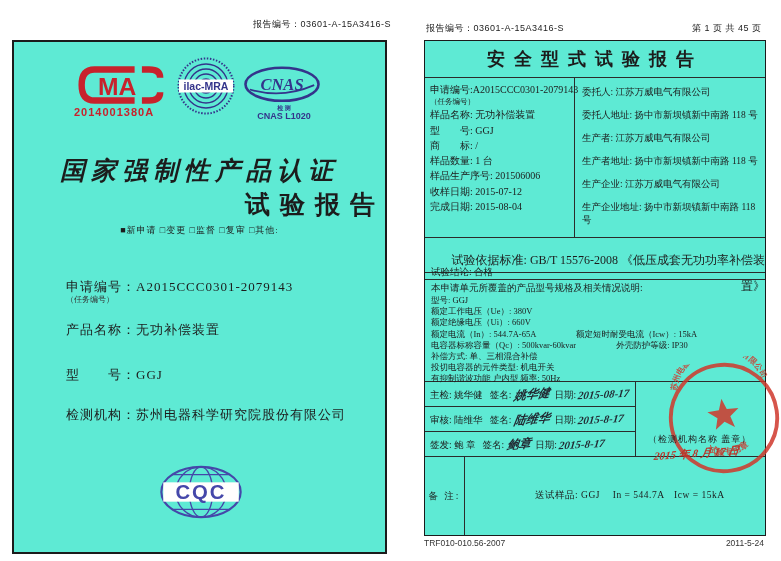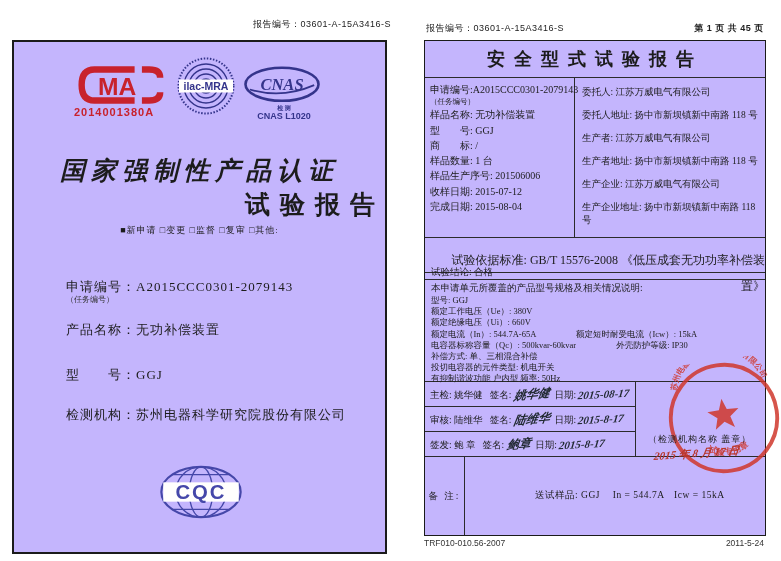--- a/index.html
+++ b/index.html
@@ -1,19 +1,19 @@
 <!DOCTYPE html>
 <html><head>
 <meta charset="utf-8">
 <style>
   html,body{margin:0;padding:0;background:#ffffff;}
   body{width:781px;height:561px;position:relative;overflow:hidden;
        font-family:"Liberation Serif","DejaVu Serif",serif;color:#1c1c1c;}
   .abs{position:absolute;}
-  .page{position:absolute;background:#c4b5fd;}
+  .page{position:absolute;background:#5eead4;}
   
   #left-page{left:12px;top:40px;width:371px;height:510px;border:2px solid #1b1b1b;}
   .hdr-note{position:absolute;font-family:"Liberation Sans","DejaVu Sans",sans-serif;
             font-size:9px;letter-spacing:.5px;color:#222;}
   #lp-title1{left:0;right:0;top:112px;text-align:center;font-size:25px;font-weight:700;
              letter-spacing:6px;font-style:italic;}
   #lp-title2{left:0;right:0;top:146px;text-align:right;font-size:25px;font-weight:700;
              letter-spacing:10px;}
   #lp-checks{left:0;right:0;top:182px;text-align:center;font-size:9px;letter-spacing:1px;}
   .lp-field{position:absolute;left:52px;font-size:13px;letter-spacing:1px;}
@@ -62,21 +62,21 @@
                font-family:"Liberation Sans","DejaVu Sans",sans-serif;color:#333;}
   #footer-right{left:700px;top:538px;width:64px;text-align:right;font-size:8.5px;
                 font-family:"Liberation Sans","DejaVu Sans",sans-serif;color:#333;}
   svg{display:block;}
 </style>
 </head>
 <body>
 
 <div class="hdr-note" style="left:253px;top:18px;">报告编号：03601-A-15A3416-S</div>
 <div class="hdr-note" style="left:426px;top:22px;">报告编号：03601-A-15A3416-S</div>
-<div class="hdr-note" style="left:692px;top:22px;width:74px;text-align:center;font-weight:bold;">第 1 页 共 45 页</div>
+<div class="hdr-note" style="left:692px;top:22px;width:74px;text-align:left;">第 1 页 共 45 页</div>
 
 <div id="left-page" class="page">
 
   <div class="abs" style="left:60px;top:22px;">
     <svg width="92" height="42" viewBox="0 0 100 46">
       <path d="M66,6 H22 Q8,6 8,23 Q8,40 22,40 H66" fill="none" stroke="#c8222c" stroke-width="7"></path>
       <path d="M74,6 H82 Q94,6 94,15" fill="none" stroke="#c8222c" stroke-width="7"></path>
       <path d="M74,40 H82 Q94,40 94,31" fill="none" stroke="#c8222c" stroke-width="7"></path>
       <text x="26" y="34" font-family="Liberation Sans,sans-serif" font-size="27" font-weight="bold" fill="#c8222c">MA</text>
     </svg>

